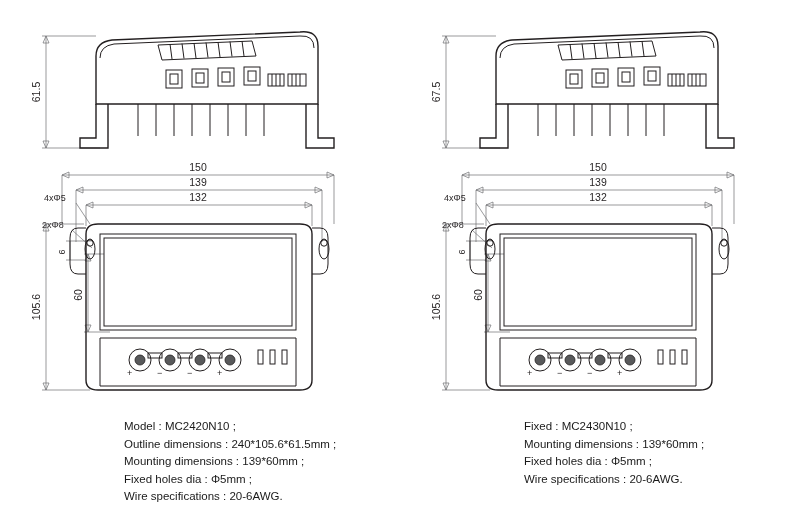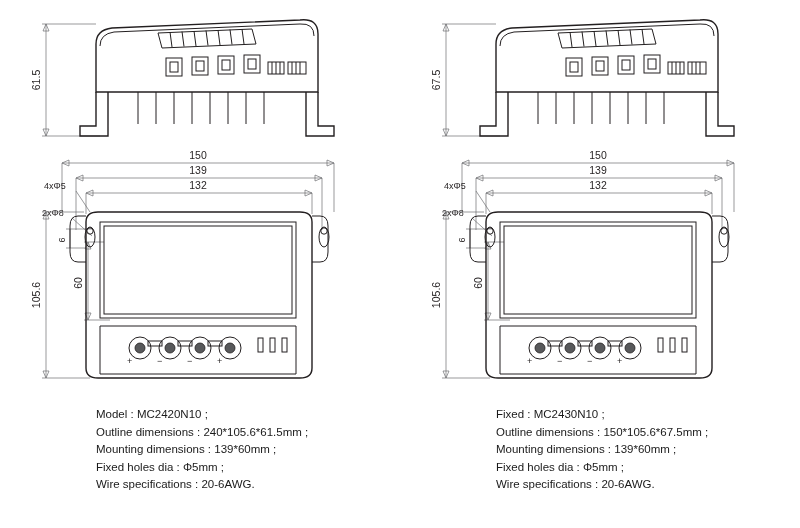--- a/index.html
+++ b/index.html
@@ -10,21 +10,21 @@
   body {
     width: 800px;
     height: 528px;
     position: relative;
     font-family: "Liberation Sans", sans-serif;
     color: #1a1a1a;
     overflow: hidden;
   }
   .panel {
     position: absolute;
-    top: 0;
+    top: 12px;
     width: 400px;
     height: 392px;
   }
   .panel-left  { left: 0; }
   .panel-right { left: 400px; }
 
   svg.drawing {
     position: absolute;
     left: 0;
     top: 0;
@@ -35,21 +35,21 @@
   .spec {
     position: absolute;
     left: 96px;
     top: 406px;
     width: 300px;
     font-size: 11.5px;
     line-height: 17.5px;
     color: #1a1a1a;
     white-space: nowrap;
   }
-  .spec div { padding: 0; }
+  .spec div { padding: 0; margin-left: 28px; }
 
   
   .ln  { stroke: #231f20; stroke-width: 1; fill: none; }
   .ln2 { stroke: #231f20; stroke-width: 1.4; fill: none; }
   .thin{ stroke: #6d6e71; stroke-width: 0.7; fill: none; }
   .dimtxt {
     font-family: "Liberation Sans", sans-serif;
     font-size: 10.5px;
     fill: #231f20;
   }
@@ -371,18 +371,17 @@
       <g>
         <rect class="ln" x="258" y="338" width="5" height="14" fill="#ffffff"></rect>
         <rect class="ln" x="270" y="338" width="5" height="14" fill="#ffffff"></rect>
         <rect class="ln" x="282" y="338" width="5" height="14" fill="#ffffff"></rect>
       </g>
     </g>
   </svg>
 
   <div class="spec">
     <div>Fixed :  MC2430N10 ;</div>
-    <div>Outline dimensions :  150*105.6*67.5mm ;</div>
     <div>Mounting dimensions :  139*60mm ;</div>
     <div>Fixed holes dia :   Φ5mm ;</div>
     <div>Wire specifications :  20-6AWG.</div>
   </div>
 </div>
 
 </body></html>

